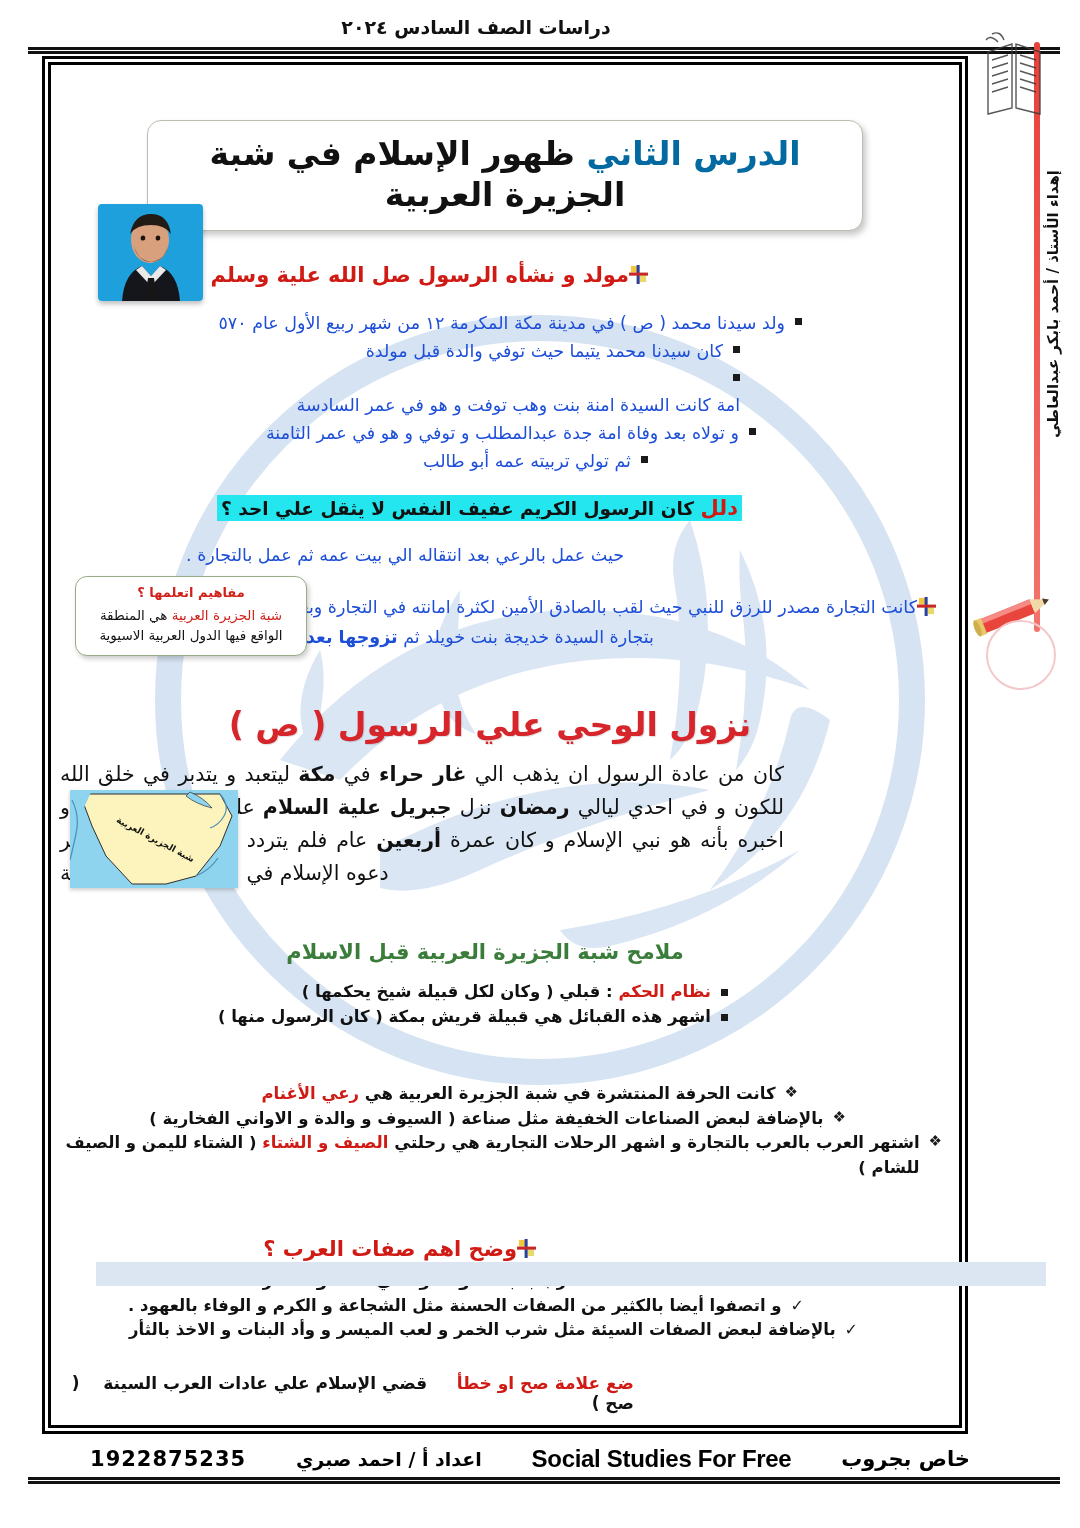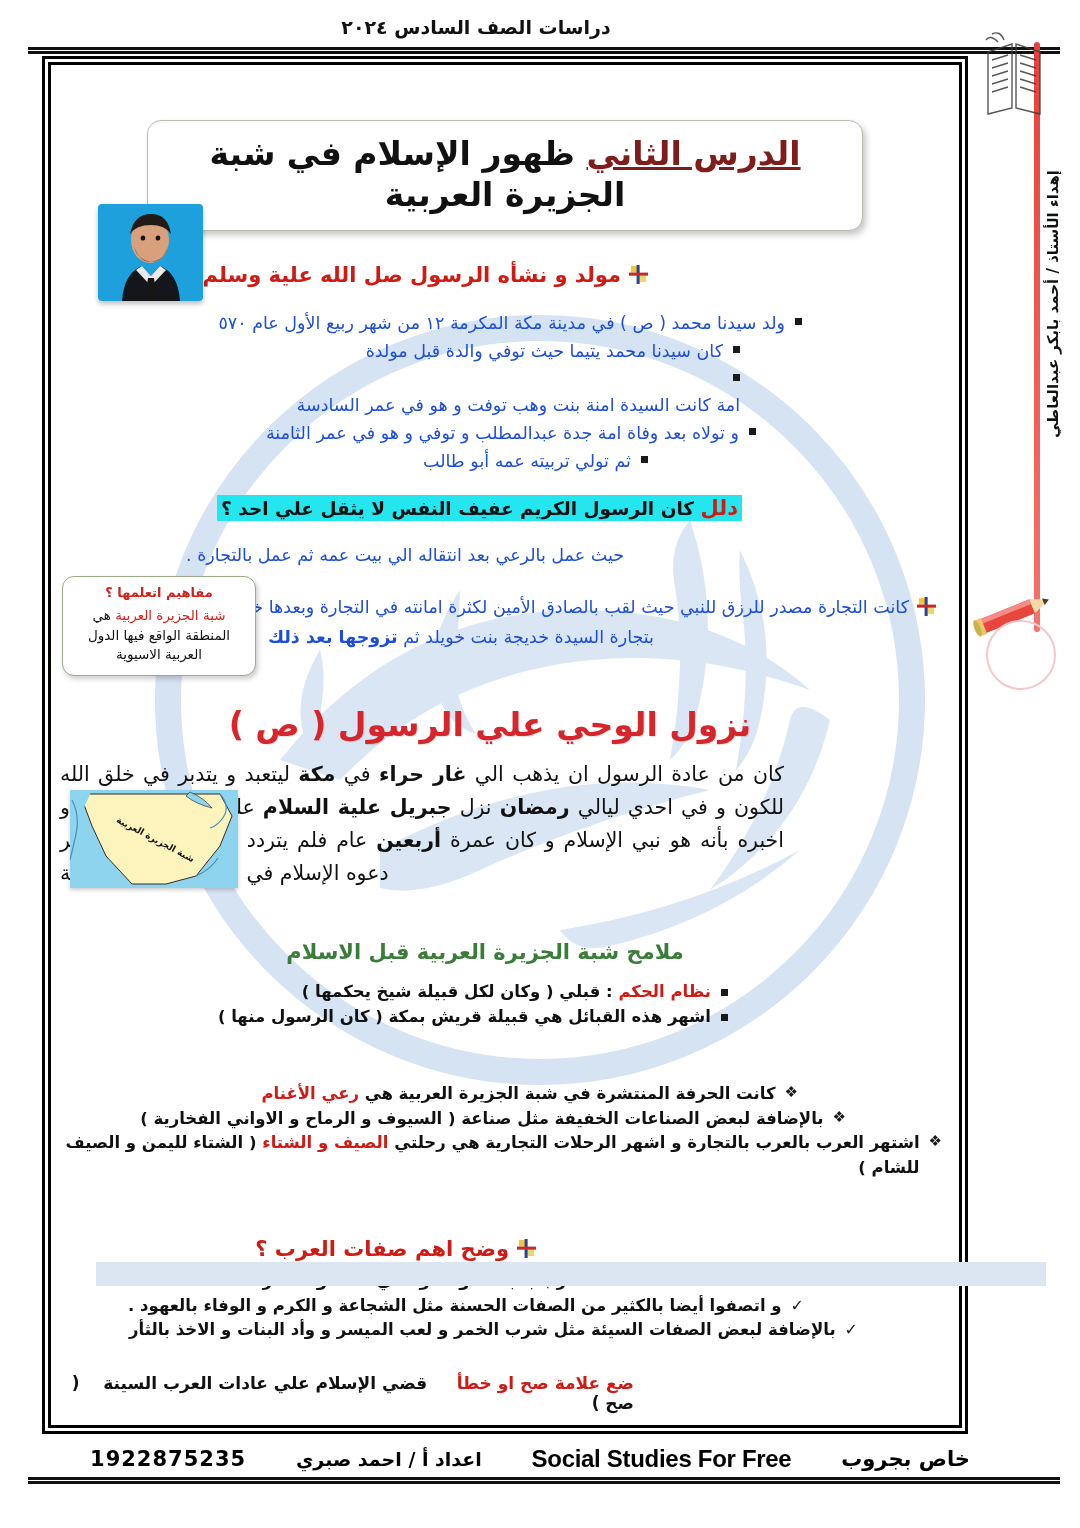--- a/index.html
+++ b/index.html
@@ -86,26 +86,26 @@
     margin:48px auto 0 auto; width:716px;
     border:1px solid #b9bfae; border-radius:14px;
     background:#fff;
     box-shadow:3px 4px 6px rgba(0,0,0,.22);
     text-align:center; padding:12px 10px 14px 10px;
   }
   .title-box .t {
     font-size:33px; font-weight:bold; color:#111; line-height:1.25;
     direction:rtl;
   }
-  .title-box .t .red { color:#7f1d1d;text-decoration:underline; }
+  .title-box .t .red { color:#0369a1; }
 
   
   .sec-head {
     display:flex; align-items:center; justify-content:flex-start;
-    gap:8px; direction:rtl; margin:0;
+    gap:0; direction:rtl; margin:0;
   }
   .cross-bullet { width:19px; height:19px; flex:0 0 19px; }
 
   .head-red {
     color:#d01a14; font-weight:bold; font-size:21px; letter-spacing:0;
   }
 
   
   .photo {
     position:absolute; right:auto; left:42px; top:132px;
@@ -119,21 +119,21 @@
     background:#23e6ef; display:inline-block; padding:1px 4px;
     font-size:18.5px; font-weight:bold; color:#111;
   }
   .hl .redw { color:#d01a14; font-size:21px; }
 
   .para { direction:rtl; font-size:17.5px; color:#1d4ed8; line-height:1.6; }
   .para b { font-weight:bold; }
 
   
   .concept {
-    position:absolute; left:6px; top:504px; width:194px;
+    position:absolute; left:19px; top:504px; width:232px;
     border:1px solid #9aab86; border-radius:12px; background:#fff;
     box-shadow:2px 3px 5px rgba(0,0,0,.2);
     padding:8px 9px 10px 9px; text-align:center; direction:rtl; z-index:3;
   }
   .concept .ttl { color:#d0211a; font-size:13px; font-weight:bold; margin-bottom:6px; }
   .concept .bdy { font-size:13.5px; color:#111; line-height:1.45; }
   .concept .bdy .r { color:#d0211a; }
 
   
   .big-pink {
@@ -340,21 +340,21 @@
       </div>
     </div>
 
     <div style="margin-top:52px; padding-right:12px;">
       <div class="dia-row" style="padding-right:144px;">
         <span class="dia-mark">❖</span>
         <span class="dia-txt"><span>كانت الحرفة المنتشرة في شبة الجزيرة العربية هي </span><span class="r">رعي الأغنام</span></span>
       </div>
       <div class="dia-row" style="padding-right:96px;">
         <span class="dia-mark">❖</span>
-        <span class="dia-txt">بالإضافة لبعض الصناعات الخفيفة مثل صناعة ( السيوف و الرماح و الاواني الفخارية )</span>
+        <span class="dia-txt">بالإضافة لبعض الصناعات الخفيفة مثل صناعة ( السيوف و والدة و الاواني الفخارية )</span>
       </div>
       <div class="dia-row" style="padding-right:0px;">
         <span class="dia-mark">❖</span>
         <span class="dia-txt"><span>اشتهر العرب بالعرب بالتجارة و اشهر الرحلات التجارية هي رحلتي </span><span class="r">الصيف و الشتاء</span><span> ( الشتاء لليمن و الصيف للشام )</span></span>
       </div>
     </div>
 
     <div class="sec-head" style="margin-top:56px; padding-right:418px;">
       <svg class="cross-bullet" viewBox="0 0 20 20">
         <rect x="2" y="1" width="7" height="7" fill="#f2c73b"></rect>

